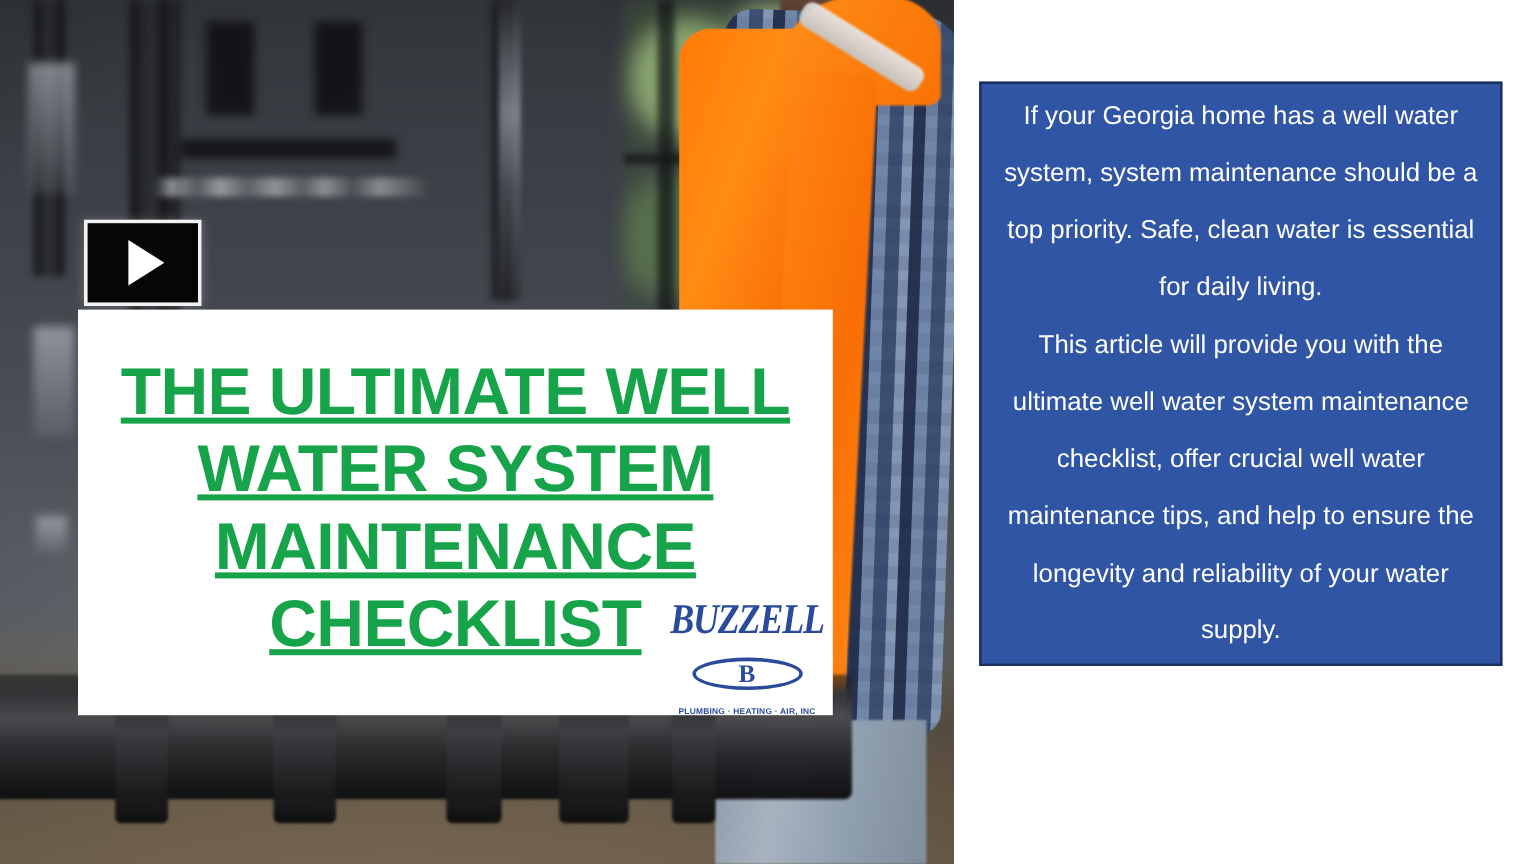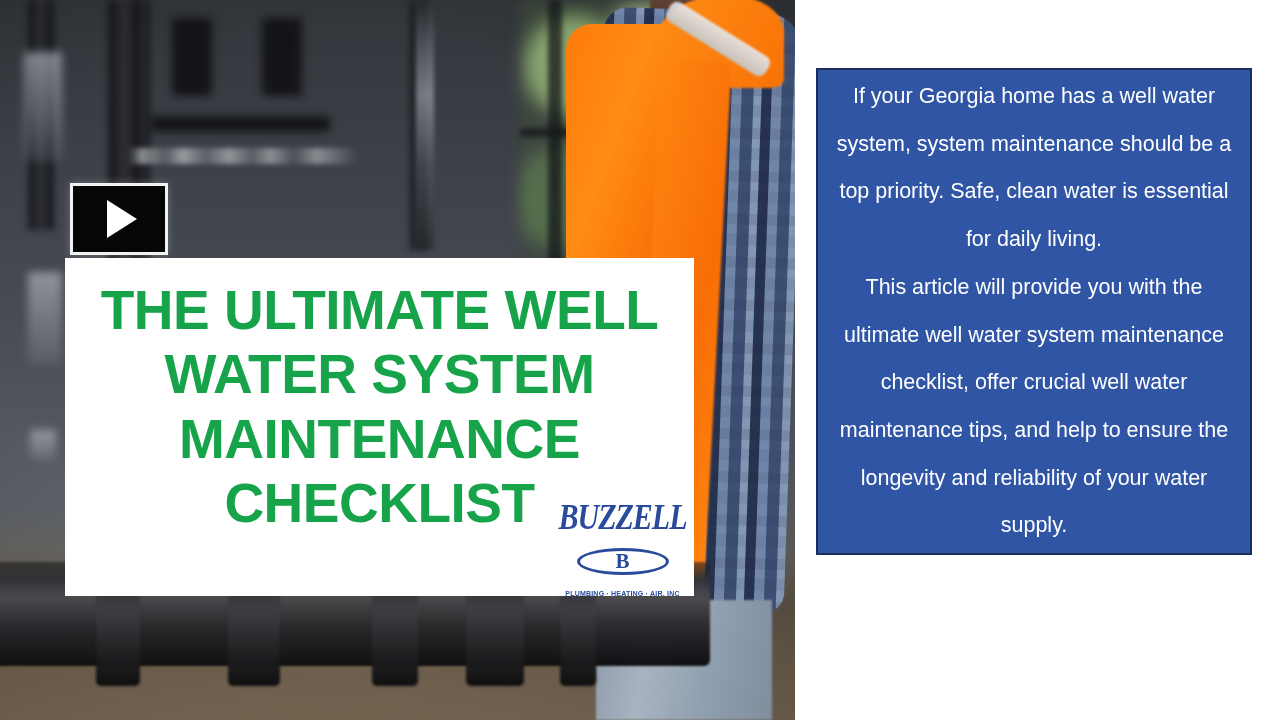--- a/index.html
+++ b/index.html
@@ -240,29 +240,30 @@
     width: 629px;
     height: 338px;
     background: #ffffff;
     box-sizing: border-box;
     padding: 20px 14px 8px 14px;
     display: flex;
     flex-direction: column;
     justify-content: flex-start;
   }
   .title-text {
-    margin: 0;
+    margin: 16px;
     text-align: center;
     color: #16A34A;
     font-family: "Liberation Sans", sans-serif;
     font-weight: 700;
     font-size: 55px;
     line-height: 1.17;
     letter-spacing: -0.5px;
     white-space: pre-line;
+    text-decoration: underline;
   }
   .logo {
     position: absolute;
     right: 14px;
     bottom: 10px;
     width: 115px;
     height: 74px;
     display: flex;
     flex-direction: column;
     align-items: center;

